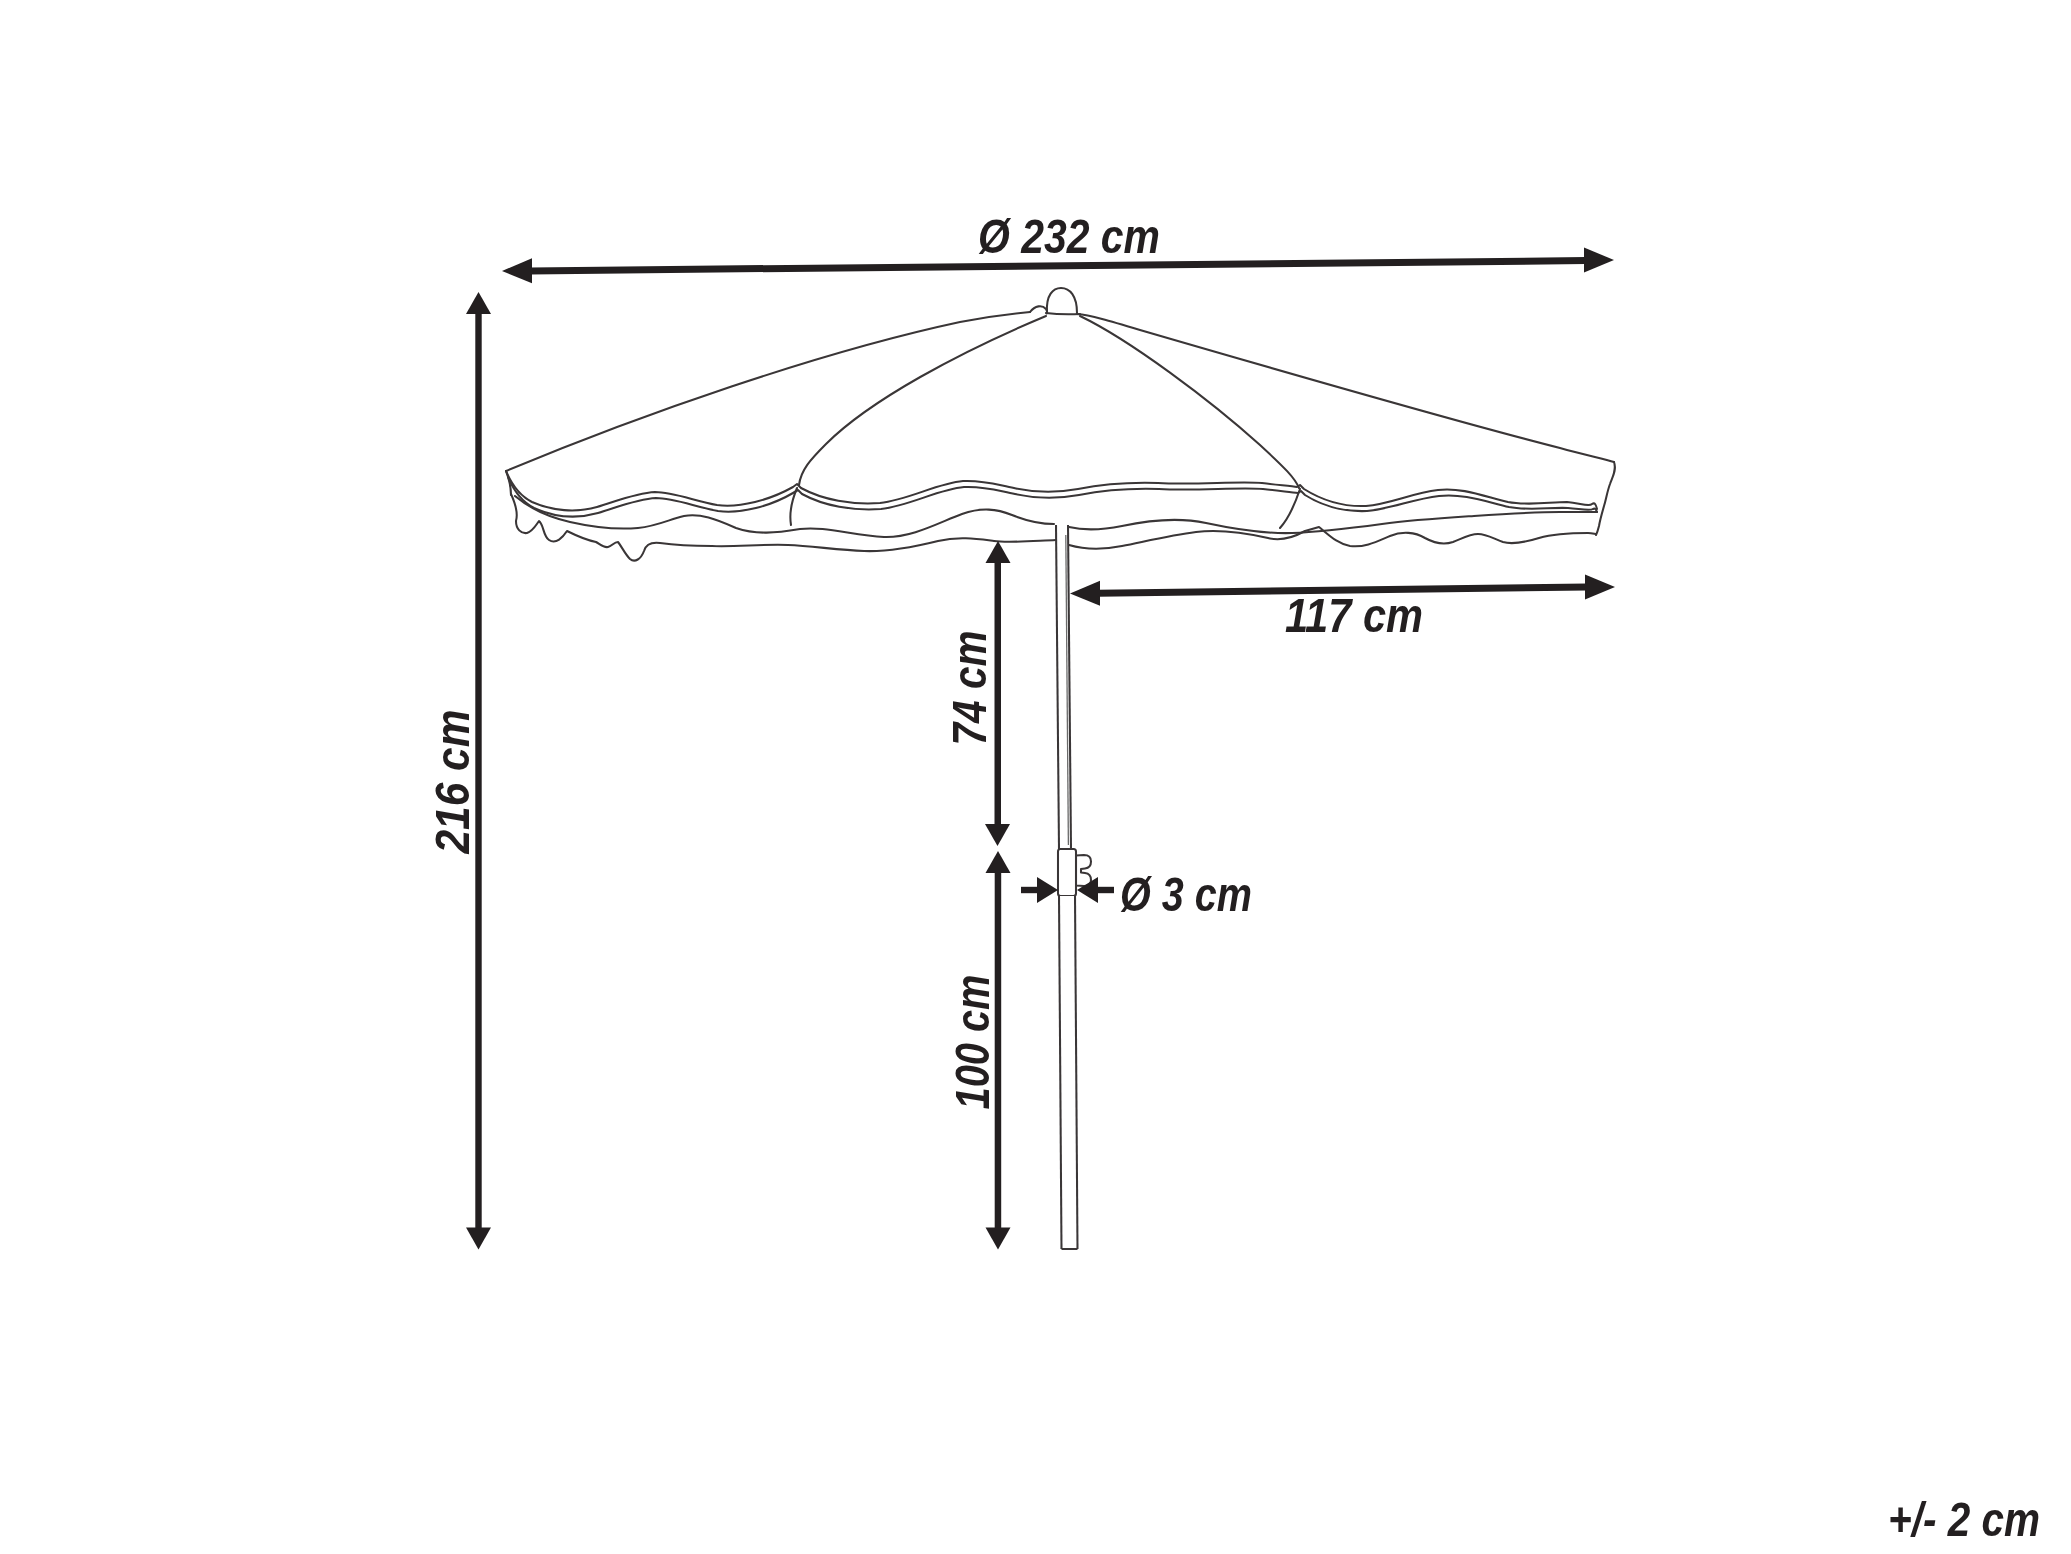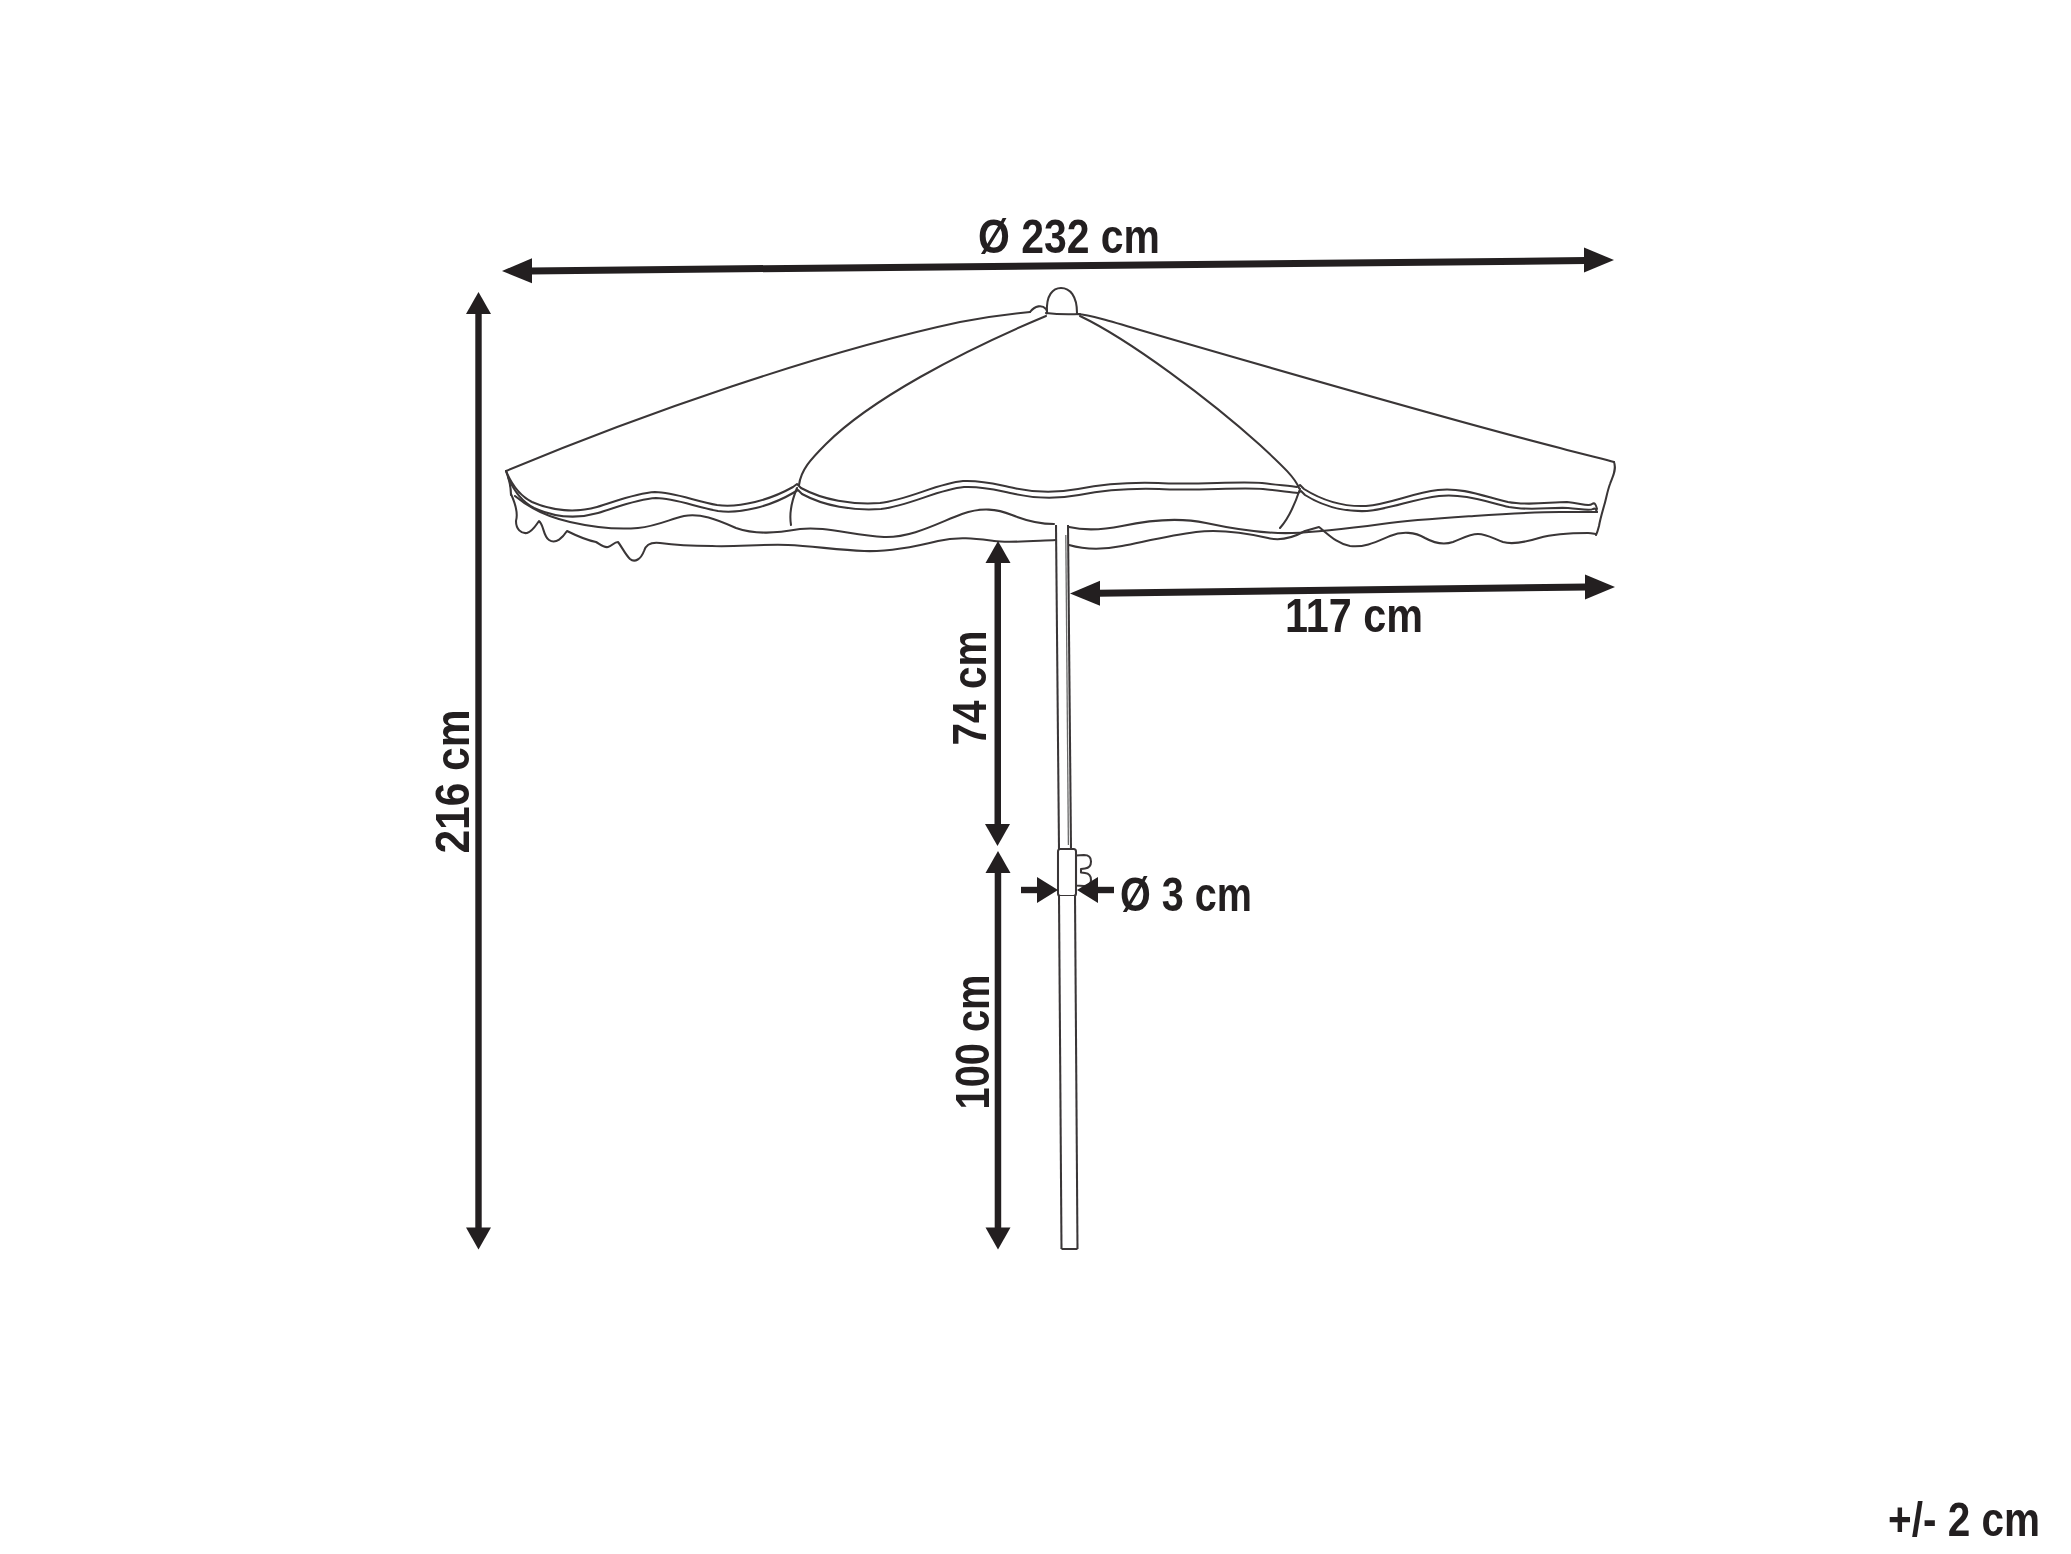--- a/index.html
+++ b/index.html
@@ -1,16 +1,16 @@
 <!DOCTYPE html>
 <html><head>
 <meta charset="utf-8">
 <style>
   html,body{margin:0;padding:0;background:#ffffff;}
-  #page{position:relative;width:2071px;height:1554px;background:#ffffff;overflow:hidden;}
+  #page{position:relative;width:2071px;height:1554px;background:#ffffff;overflow:hidden;font-style:italic;}
   svg{position:absolute;left:0;top:0;}
   text{font-family:"Liberation Sans",sans-serif;font-weight:bold;fill:#231f20;opacity:0.999;}
 </style>
 </head>
 <body>
 <div id="page">
 <svg width="2071" height="1554" viewBox="0 0 2071 1554">
 
   <g fill="none" stroke="#3a3637" stroke-width="2.05" stroke-linecap="round" stroke-linejoin="round">
 

